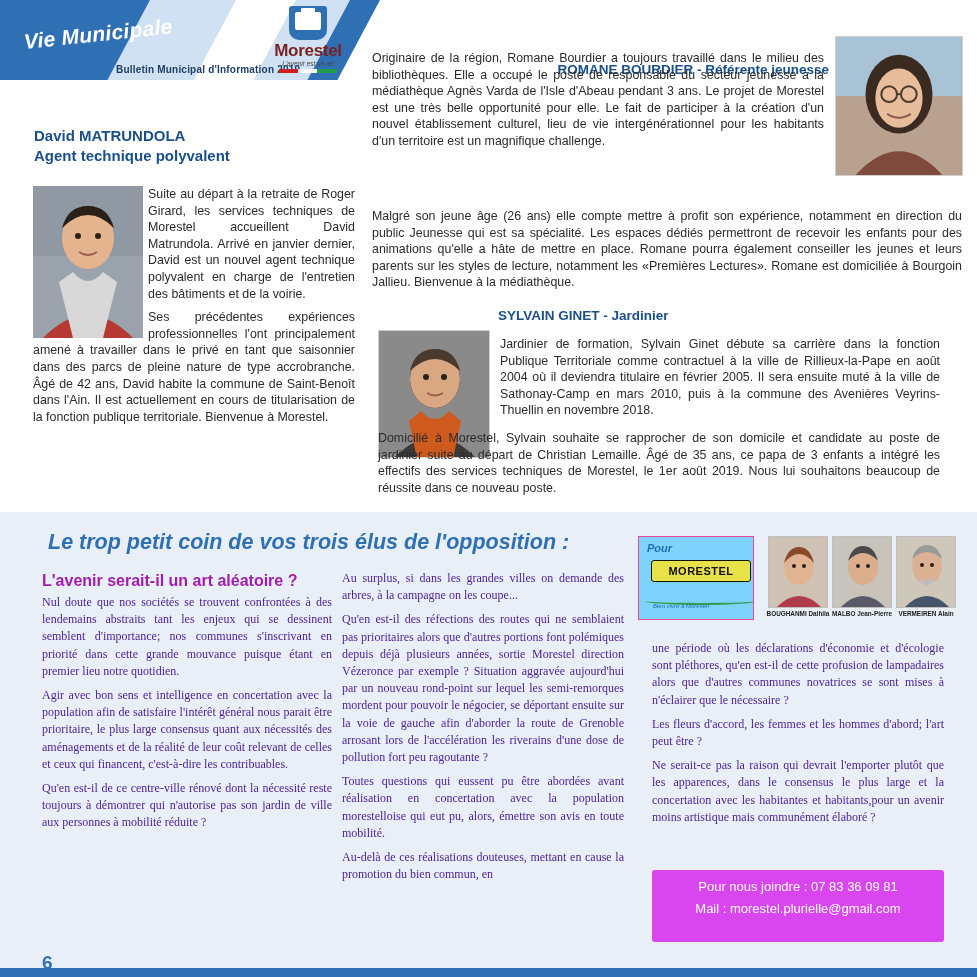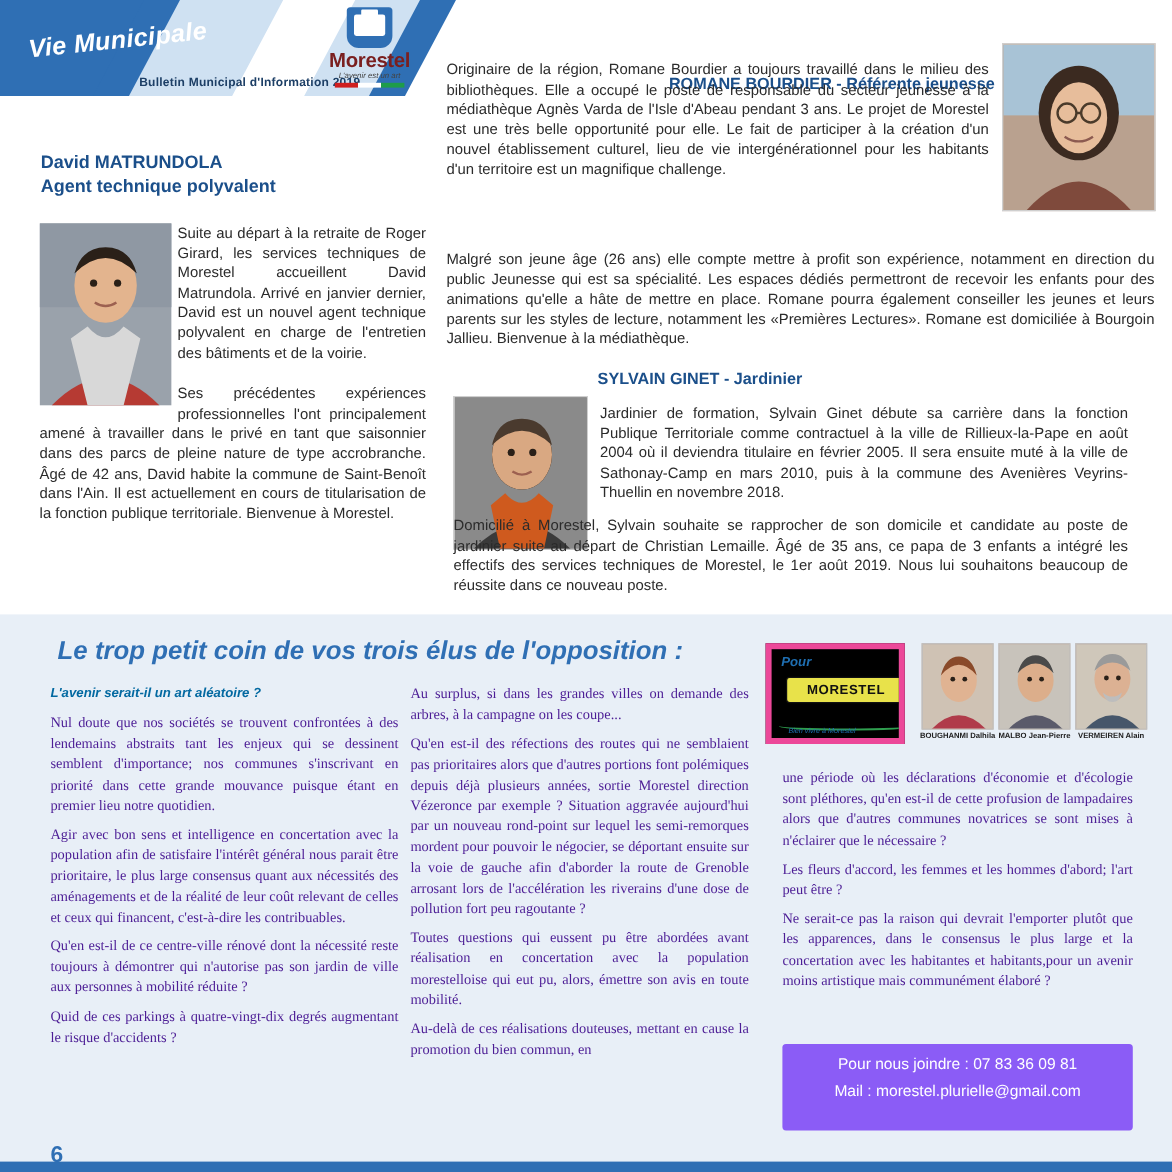--- a/index.html
+++ b/index.html
@@ -137,35 +137,35 @@
   .opp {
     position:absolute; left:0; top:512px; width:977px; height:465px;
     background:#e8eff7;
   }
   .opp-title {
     position:absolute; left:48px; top:18px;
     color:#2f6fb4; font-weight:bold; font-size:21.5px; font-style:italic;
   }
   .opp-sub {
     position:absolute; left:42px; top:60px; width:290px;
-    color:#0369a1; font-weight:bold; font-style:italic; font-size:11px;
+    color:#a21caf; font-weight:bold; font-size:16px;
   }
   .col {
     position:absolute; font-size:12px; line-height:17.2px;
     text-align:justify; color:#4c1d95;font-family:Liberation Serif, serif;
   }
   .col p { margin:0 0 7px 0; }
   .col1 { left:42px; top:82px; width:290px; }
   .col2 { left:342px; top:58px; width:282px; }
   .col3 { left:652px; top:128px; width:292px; }
 
   
   .opp-logo {
     position:absolute; left:638px; top:24px; width:116px; height:84px;
-    background:#000000; border:5px solid #ec4899;
+    background:#7dd3fc; border:1px solid #ec4899;
     overflow:hidden;
   }
   .opp-logo .pour { position:absolute; left:8px; top:5px; font-size:11px; font-weight:bold; color:#1f6fb2; font-style:italic;}
   .opp-logo .mor {
     position:absolute; left:12px; top:23px; width:100px; height:22px;
     background:#e8e24a; border:1.5px solid #111; border-radius:3px;
     font-size:11px; font-weight:bold; color:#111; text-align:center; line-height:20px;
     letter-spacing:0.5px;
   }
   .opp-logo .alt {
@@ -186,21 +186,21 @@
   }
   .p1 { left:768px; } .p2 { left:832px; } .p3 { left:896px; }
   .pname {
     position:absolute; top:98px; width:66px; text-align:center;
     font-size:6.4px; font-weight:bold; color:#222;
   }
   .n1 { left:765px; } .n2 { left:829px; } .n3 { left:893px; }
 
   .contact {
     position:absolute; left:652px; top:358px; width:292px; height:72px;
-    background:#8b5cf6; color:#fff; border-radius:3px;
+    background:#d946ef; color:#fff; border-radius:3px;
     text-align:center; font-size:13px; line-height:22px;
     padding-top:6px;
   }
 
   .pagenum {
     position:absolute; left:42px; top:440px;
     color:#2f6fb4; font-size:19px; font-weight:bold;
   }
 
   .bottom-bar {
@@ -257,21 +257,21 @@
         <ellipse cx="55" cy="52" rx="26" ry="31" fill="#e3b48e"></ellipse>
         <path d="M29 42 q26 -26 52 0 q-6 -22 -26 -22 q-20 0 -26 22z" fill="#2a2018"></path>
         <circle cx="45" cy="50" r="3" fill="#2a2018"></circle>
         <circle cx="65" cy="50" r="3" fill="#2a2018"></circle>
         <path d="M46 66 q9 6 18 0" stroke="#9c6050" stroke-width="2" fill="none"></path>
         <path d="M10 152 q45 -46 90 0 z" fill="#b63a33"></path>
         <path d="M40 86 q15 18 30 0 l14 10 -14 56 h-30 l-14 -56z" fill="#d8d8d8"></path>
       </svg>
     </div>
     <div>Suite au départ à la retraite de Roger Girard, les services techniques de Morestel accueillent David Matrundola. Arrivé en janvier dernier, David est un nouvel agent technique polyvalent en charge de l'entretien des bâtiments et de la voirie.</div>
-    <div style="margin-top:18px">Ses précédentes expériences professionnelles l'ont principalement amené à travailler dans le privé en tant que saisonnier dans des parcs de pleine nature de type accrobranche. Âgé de 42 ans, David habite la commune de Saint-Benoît dans l'Ain. Il est actuellement en cours de titularisation de la fonction publique territoriale. Bienvenue à Morestel.</div>
+    <div style="margin-top:7px">Ses précédentes expériences professionnelles l'ont principalement amené à travailler dans le privé en tant que saisonnier dans des parcs de pleine nature de type accrobranche. Âgé de 42 ans, David habite la commune de Saint-Benoît dans l'Ain. Il est actuellement en cours de titularisation de la fonction publique territoriale. Bienvenue à Morestel.</div>
   </div>
 
   <div class="sylvain-title">SYLVAIN GINET - Jardinier</div>
   <div class="sylvain-photo">
     <svg width="112" height="128" viewBox="0 0 112 128">
       <rect width="112" height="128" fill="#8a8a8a"></rect>
       <ellipse cx="56" cy="48" rx="25" ry="29" fill="#dba f8a"></ellipse>
       <ellipse cx="56" cy="48" rx="25" ry="29" fill="#d9a882"></ellipse>
       <path d="M31 40 q25 -24 50 0 q-5 -22 -25 -22 q-20 0 -25 22z" fill="#4a3a2e"></path>
       <circle cx="47" cy="46" r="3" fill="#2a2018"></circle>
@@ -287,21 +287,20 @@
 
 <div class="opp">
 
   <div class="opp-title">Le trop petit coin de vos trois élus de l'opposition :</div>
   <div class="opp-sub">L'avenir serait-il un art aléatoire ?</div>
 
   <div class="col col1">
     <p>Nul doute que nos sociétés se trouvent confrontées à des lendemains abstraits tant les enjeux qui se dessinent semblent d'importance; nos communes s'inscrivant en priorité dans cette grande mouvance puisque étant en premier lieu notre quotidien.</p>
     <p>Agir avec bon sens et intelligence en concertation avec la population afin de satisfaire l'intérêt général nous parait être prioritaire, le plus large consensus quant aux nécessités des aménagements et de la réalité de leur coût relevant de celles et ceux qui financent, c'est-à-dire les contribuables.</p>
     <p>Qu'en est-il de ce centre-ville rénové dont la nécessité reste toujours à démontrer qui n'autorise pas son jardin de ville aux personnes à mobilité réduite ?</p>
-    <p>Quid de ces parkings à quatre-vingt-dix degrés augmentant le risque d'accidents ?</p>
   </div>
 
   <div class="col col2">
     <p>Au surplus, si dans les grandes villes on demande des arbres, à la campagne on les coupe...</p>
     <p>Qu'en est-il des réfections des routes qui ne semblaient pas prioritaires alors que d'autres portions font polémiques depuis déjà plusieurs années, sortie Morestel direction Vézeronce par exemple ? Situation aggravée aujourd'hui par un nouveau rond-point sur lequel les semi-remorques mordent pour pouvoir le négocier, se déportant ensuite sur la voie de gauche afin d'aborder la route de Grenoble arrosant lors de l'accélération les riverains d'une dose de pollution fort peu ragoutante ?</p>
     <p>Toutes questions qui eussent pu être abordées avant réalisation en concertation avec la population morestelloise qui eut pu, alors, émettre son avis en toute mobilité.</p>
     <p>Au-delà de ces réalisations douteuses, mettant en cause la promotion du bien commun, en</p>
   </div>
 
   <div class="col col3">

